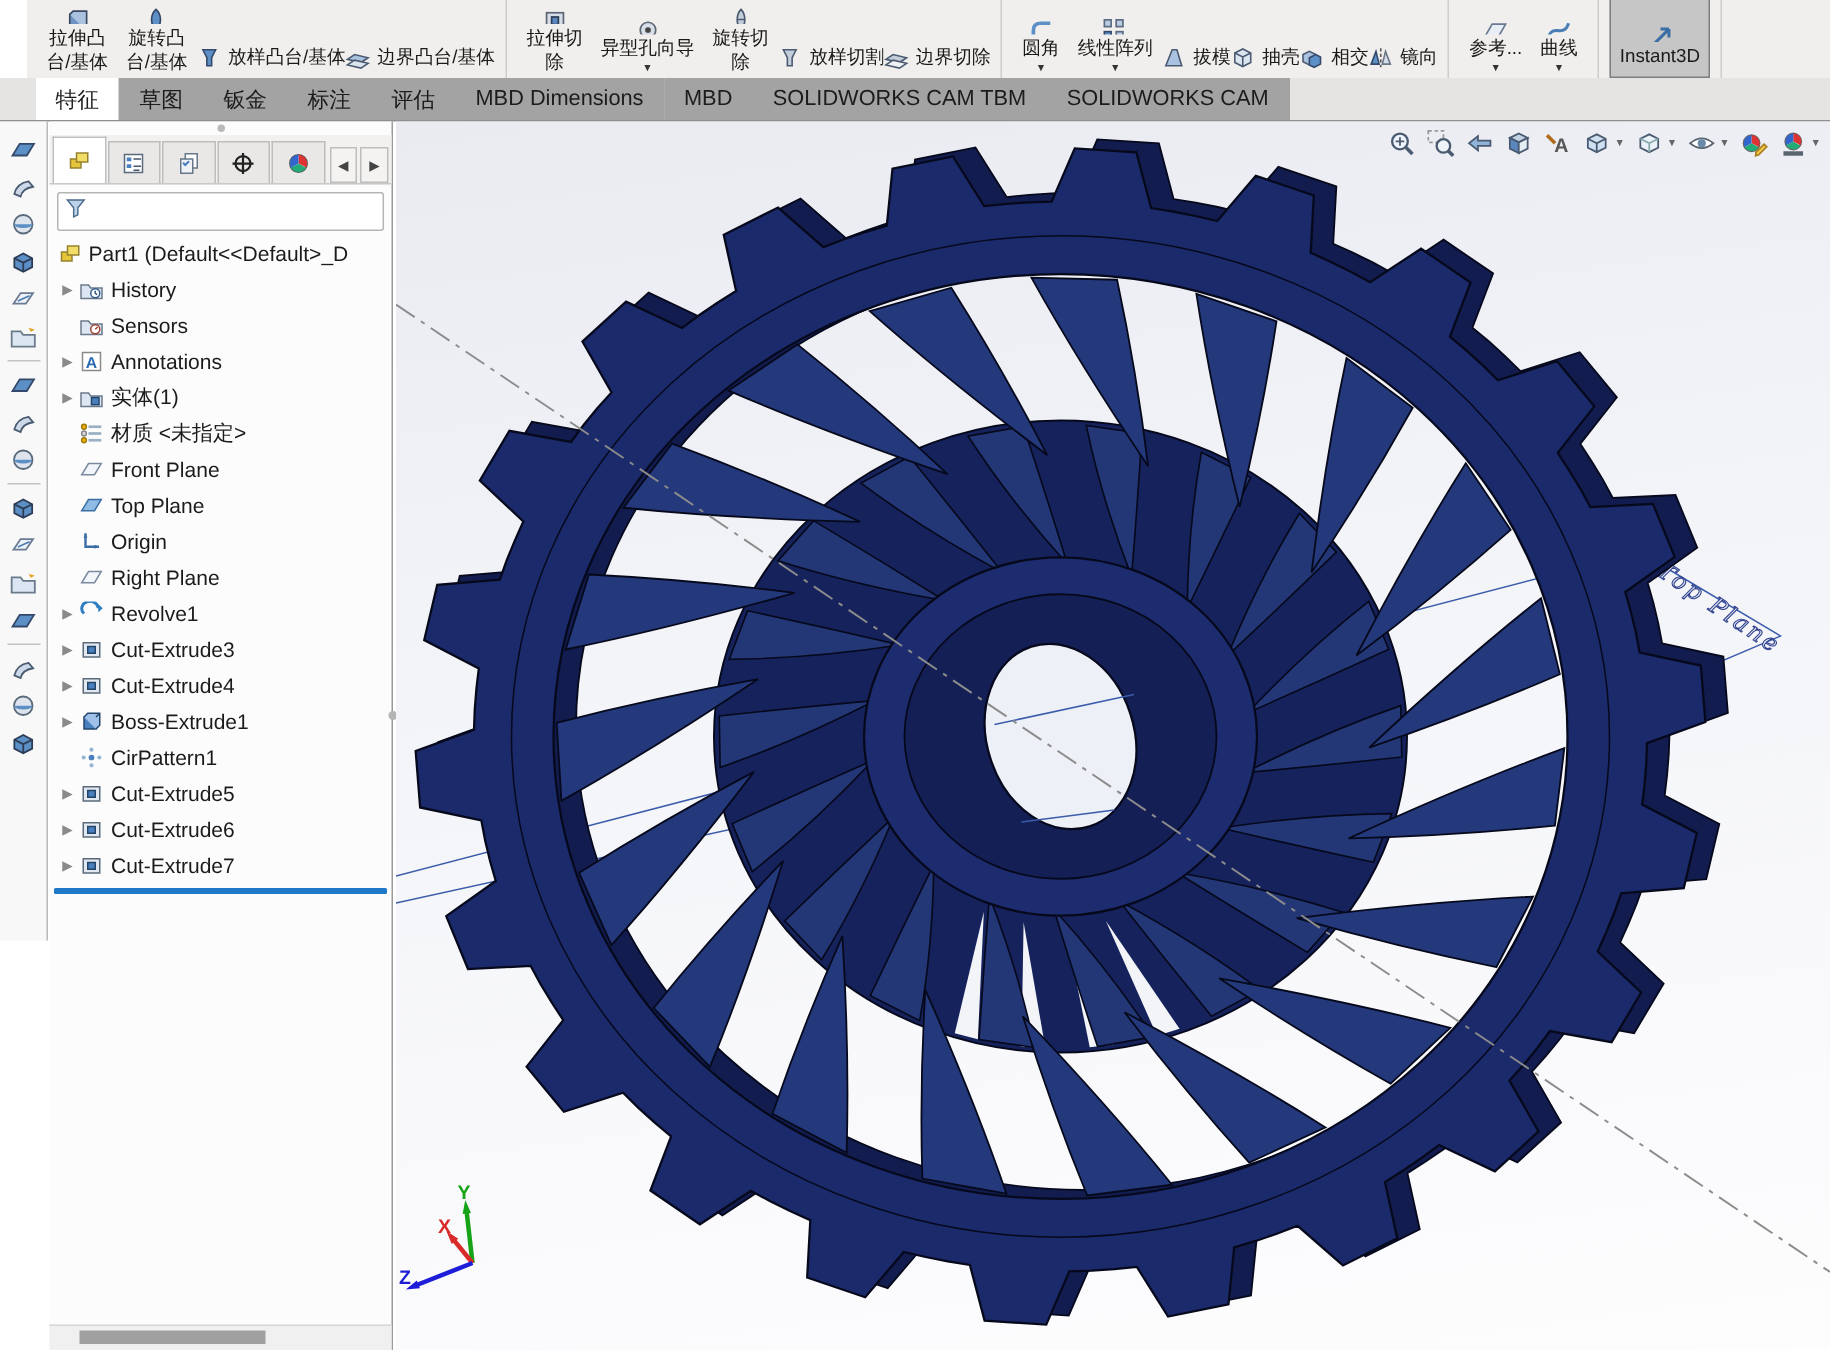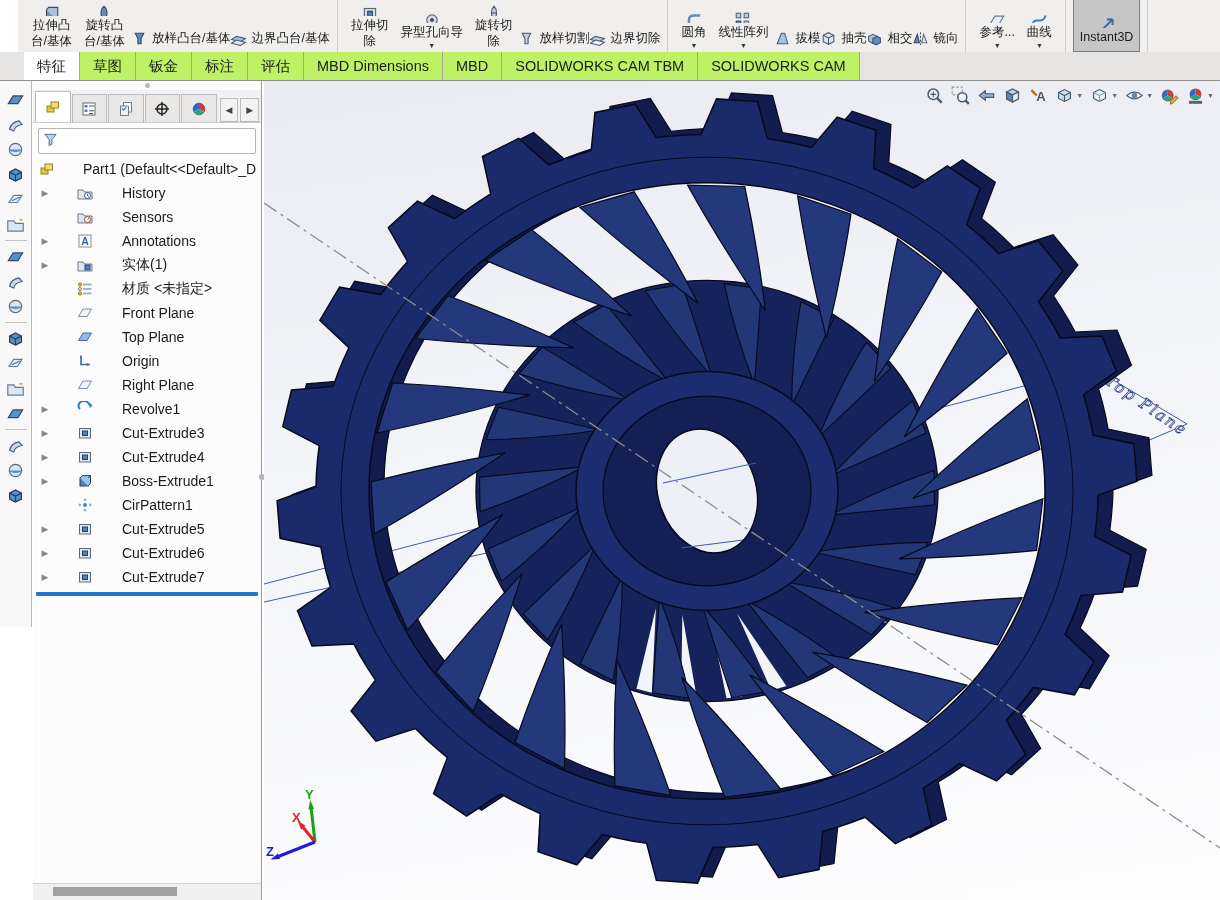--- a/index.html
+++ b/index.html
@@ -14,21 +14,21 @@
           padding:0 6px 3px 6px;font-size:12.5px;line-height:1.3;color:#1a1a1a;white-space:nowrap;cursor:default;}
   .bigbtn .stub{height:12px;overflow:hidden;margin-bottom:1px;}
   .bigbtn.active{background:#c6c6c6;border:1px solid #7e7e7e;height:100%;justify-content:flex-end;padding-bottom:6px;}
   .caret{font-size:7px;color:#333;margin-top:2px;line-height:1;}
   .stackcol{display:flex;flex-direction:row;justify-content:space-between;padding-bottom:2px;}
   .stackrow{display:flex;align-items:center;gap:4px;font-size:12.5px;height:23px;white-space:nowrap;color:#1a1a1a;}
 
   
   .tabrow{position:absolute;left:0;top:52px;width:1220px;height:28px;background:#e6e4e2;
           border-bottom:1px solid #8f8f8f;display:flex;padding-left:24px;}
-  .tab{padding:0 13px;display:flex;align-items:center;font-size:14.5px;background:#bef264;
+  .tab{padding:0 13px;display:flex;align-items:center;font-size:14.5px;background:#a3a3a3;
        border-right:1px solid #a5a3a0;color:#1c1c1c;cursor:default;white-space:nowrap;}
   .tab.active{background:#ffffff;}
 
   
   .leftbar{position:absolute;left:0;top:81px;width:32px;height:546px;background:#f8f8f8;
            border-right:1px solid #b9b9b9;display:flex;flex-direction:column;align-items:center;padding-top:6px;box-sizing:border-box;}
   .leftbar .lbi{width:24px;height:25px;display:flex;align-items:center;justify-content:center;}
   .leftbar .lbsep{width:22px;height:1px;background:#c4c4c4;margin:3px 0;}
 
   
@@ -39,21 +39,21 @@
   .ptabs{display:flex;align-items:flex-end;height:32px;border-bottom:1px solid #c9c9c9;padding:0 2px;background:#f2f1f0;}
   .ptab{width:36px;height:28px;display:flex;align-items:center;justify-content:center;
         border:1px solid #bdbdbd;border-bottom:none;background:#e9e8e6;margin-right:1px;box-sizing:border-box;}
   .ptab.active{background:#ffffff;height:31px;}
   .parrow{width:17px;height:22px;display:flex;align-items:center;justify-content:center;border:1px solid #bdbdbd;
           background:#f4f3f2;font-size:9px;color:#444;margin-left:2px;}
   .filterbox{margin:5px 5px 3px 5px;height:24px;border:1px solid #b5b5b5;background:#fff;border-radius:2px;
              display:flex;align-items:center;padding:0 4px;gap:4px;}
   .filterbox input{border:none;outline:none;flex:1;font-size:12px;background:transparent;}
   .tree{font-size:14px;margin-top:3px;}
-  .trow{display:flex;align-items:center;height:24px;white-space:nowrap;overflow:hidden;cursor:default;gap:24px;}
+  .trow{display:flex;align-items:center;height:24px;white-space:nowrap;overflow:hidden;cursor:default;}
   .trow .arrow{width:14px;text-align:center;font-size:9px;color:#8a8a8a;flex:none;margin-left:5px;}
   .trow .ticon{width:18px;flex:none;display:flex;align-items:center;justify-content:center;}
   .trow .tlabel{margin-left:4px;color:#1b1b1b;}
   .trow.root{margin-left:6px;}
   .rollback{height:4px;background:#1f78c8;margin:3px 3px 0 3px;border-radius:1px;}
   .hscroll{position:absolute;left:0;bottom:0;width:228px;height:16px;background:#f0f0f0;border-top:1px solid #d6d6d6;}
   .hscroll .thumb{position:absolute;left:20px;top:3px;width:124px;height:9px;background:#a0a0a0;}
 
   
   .splitdot{position:absolute;left:259px;top:474px;width:6px;height:6px;border-radius:50%;background:#b5b5b5;}

